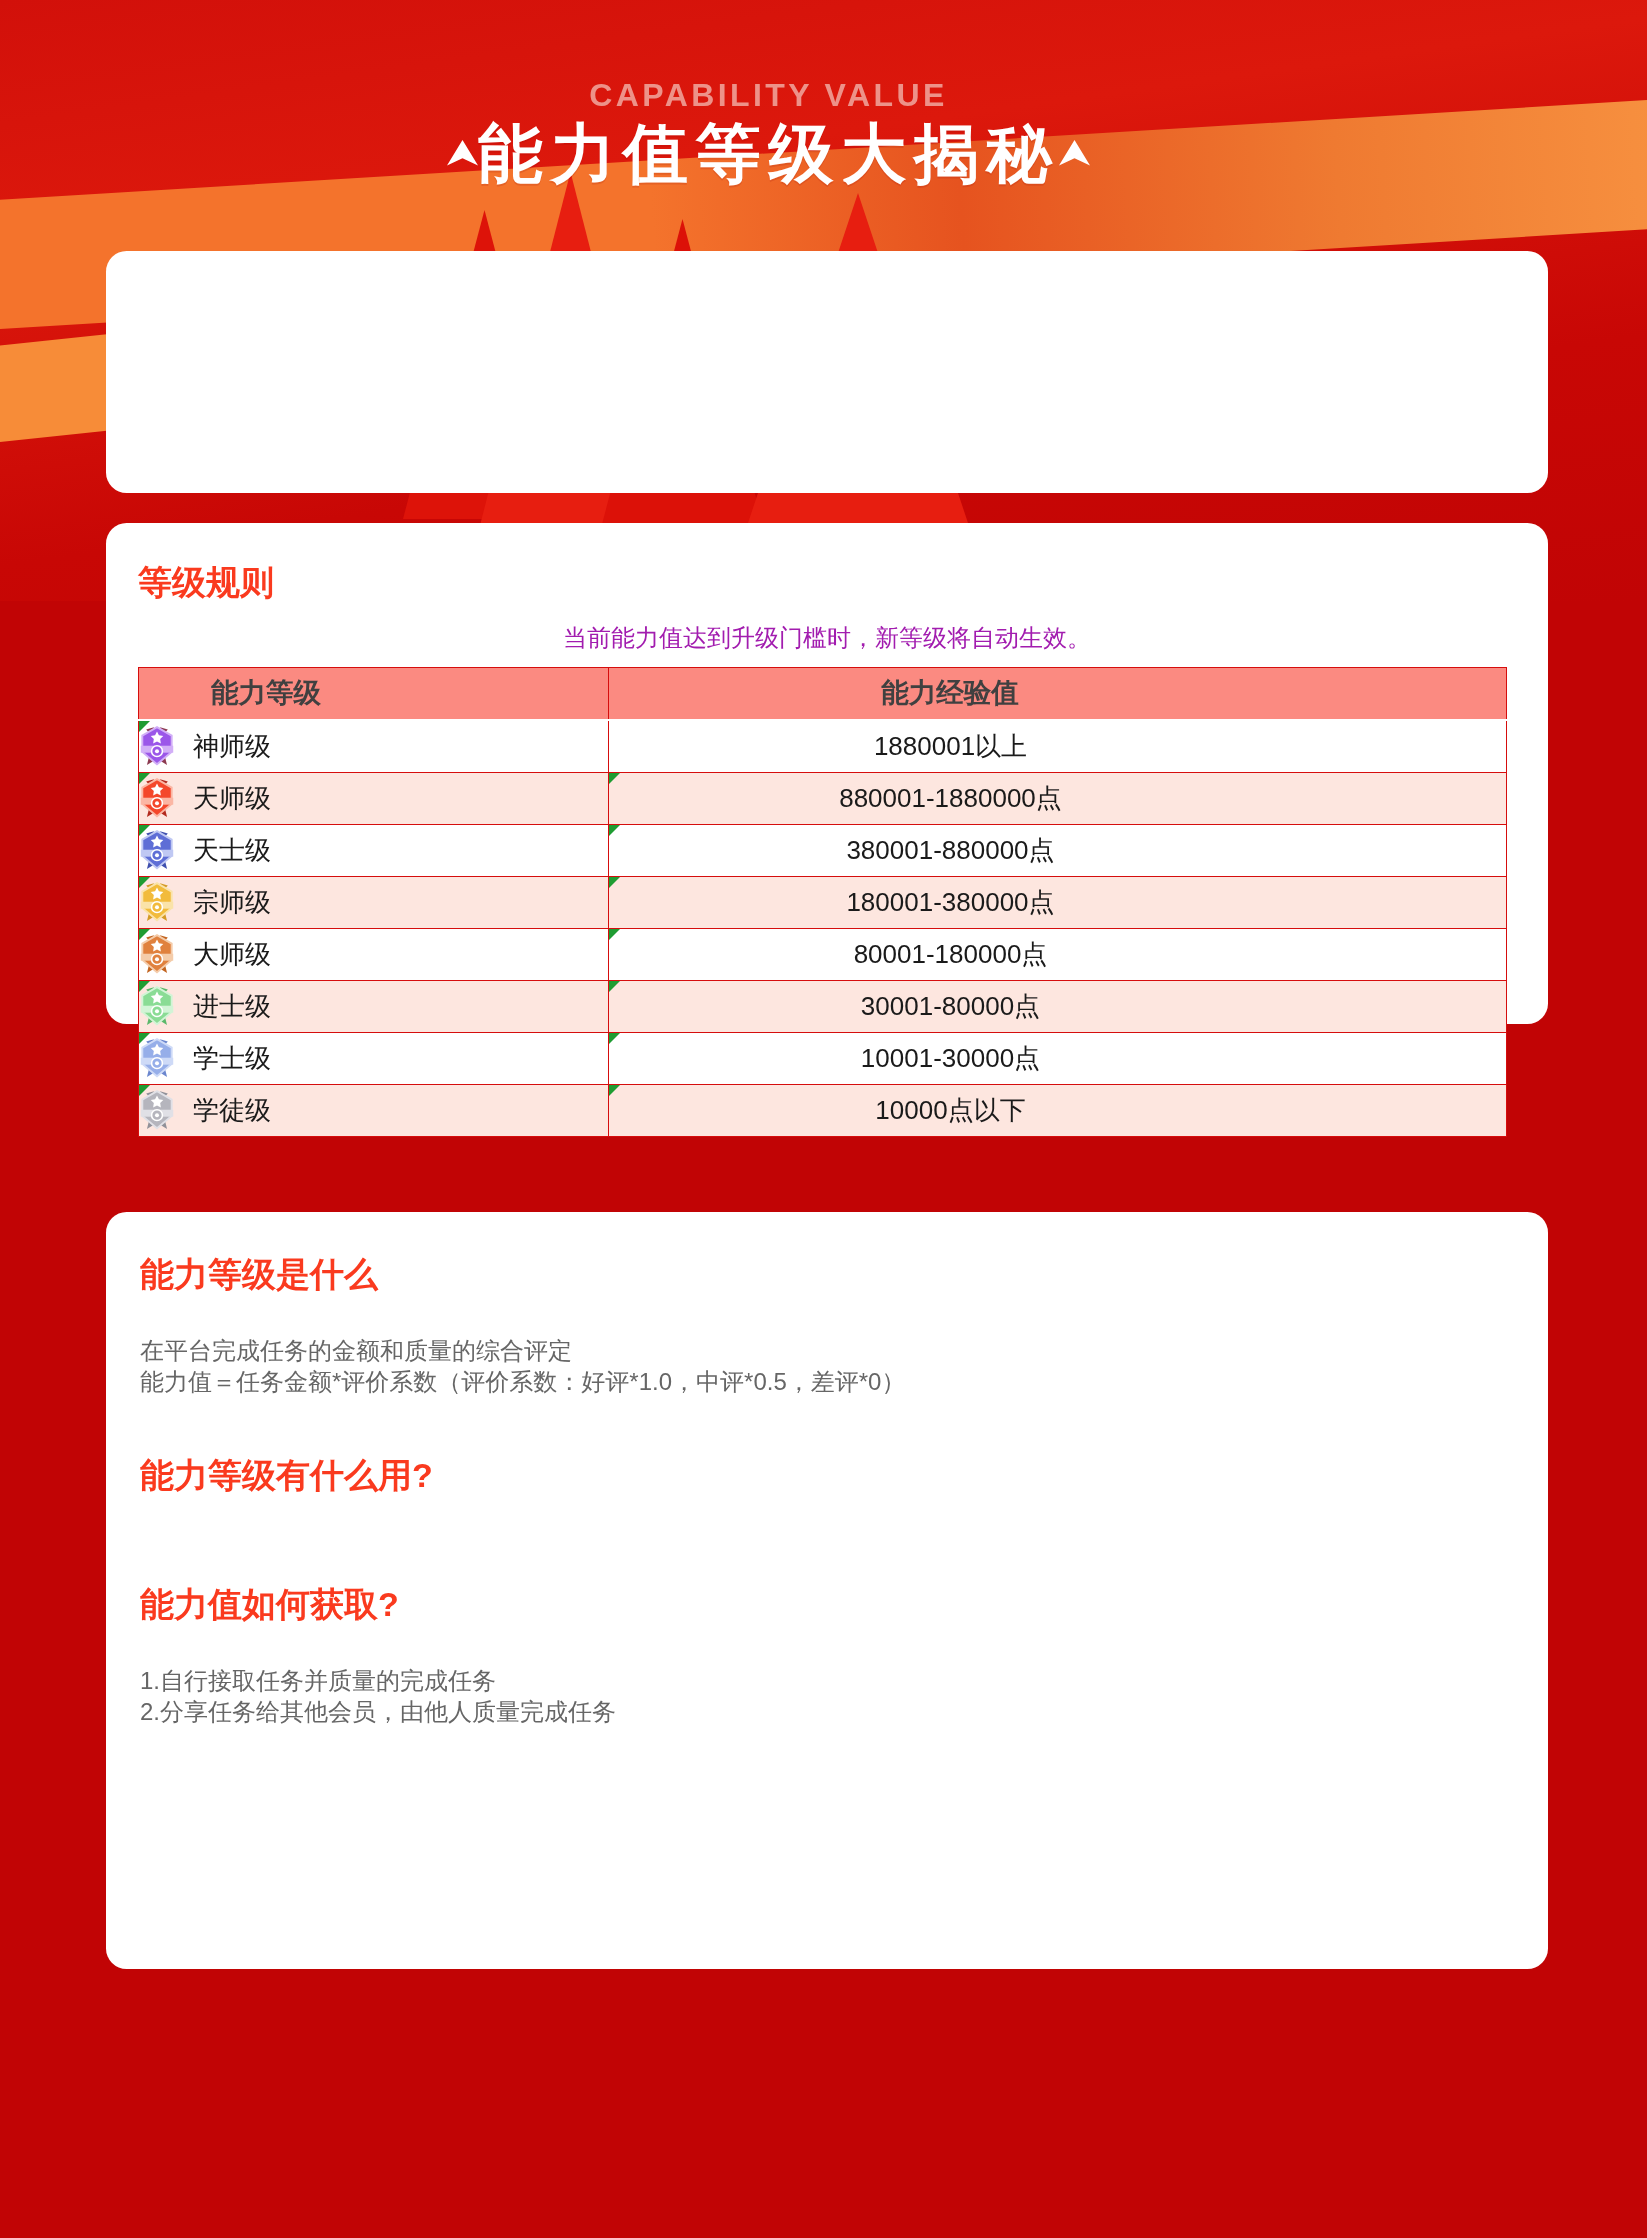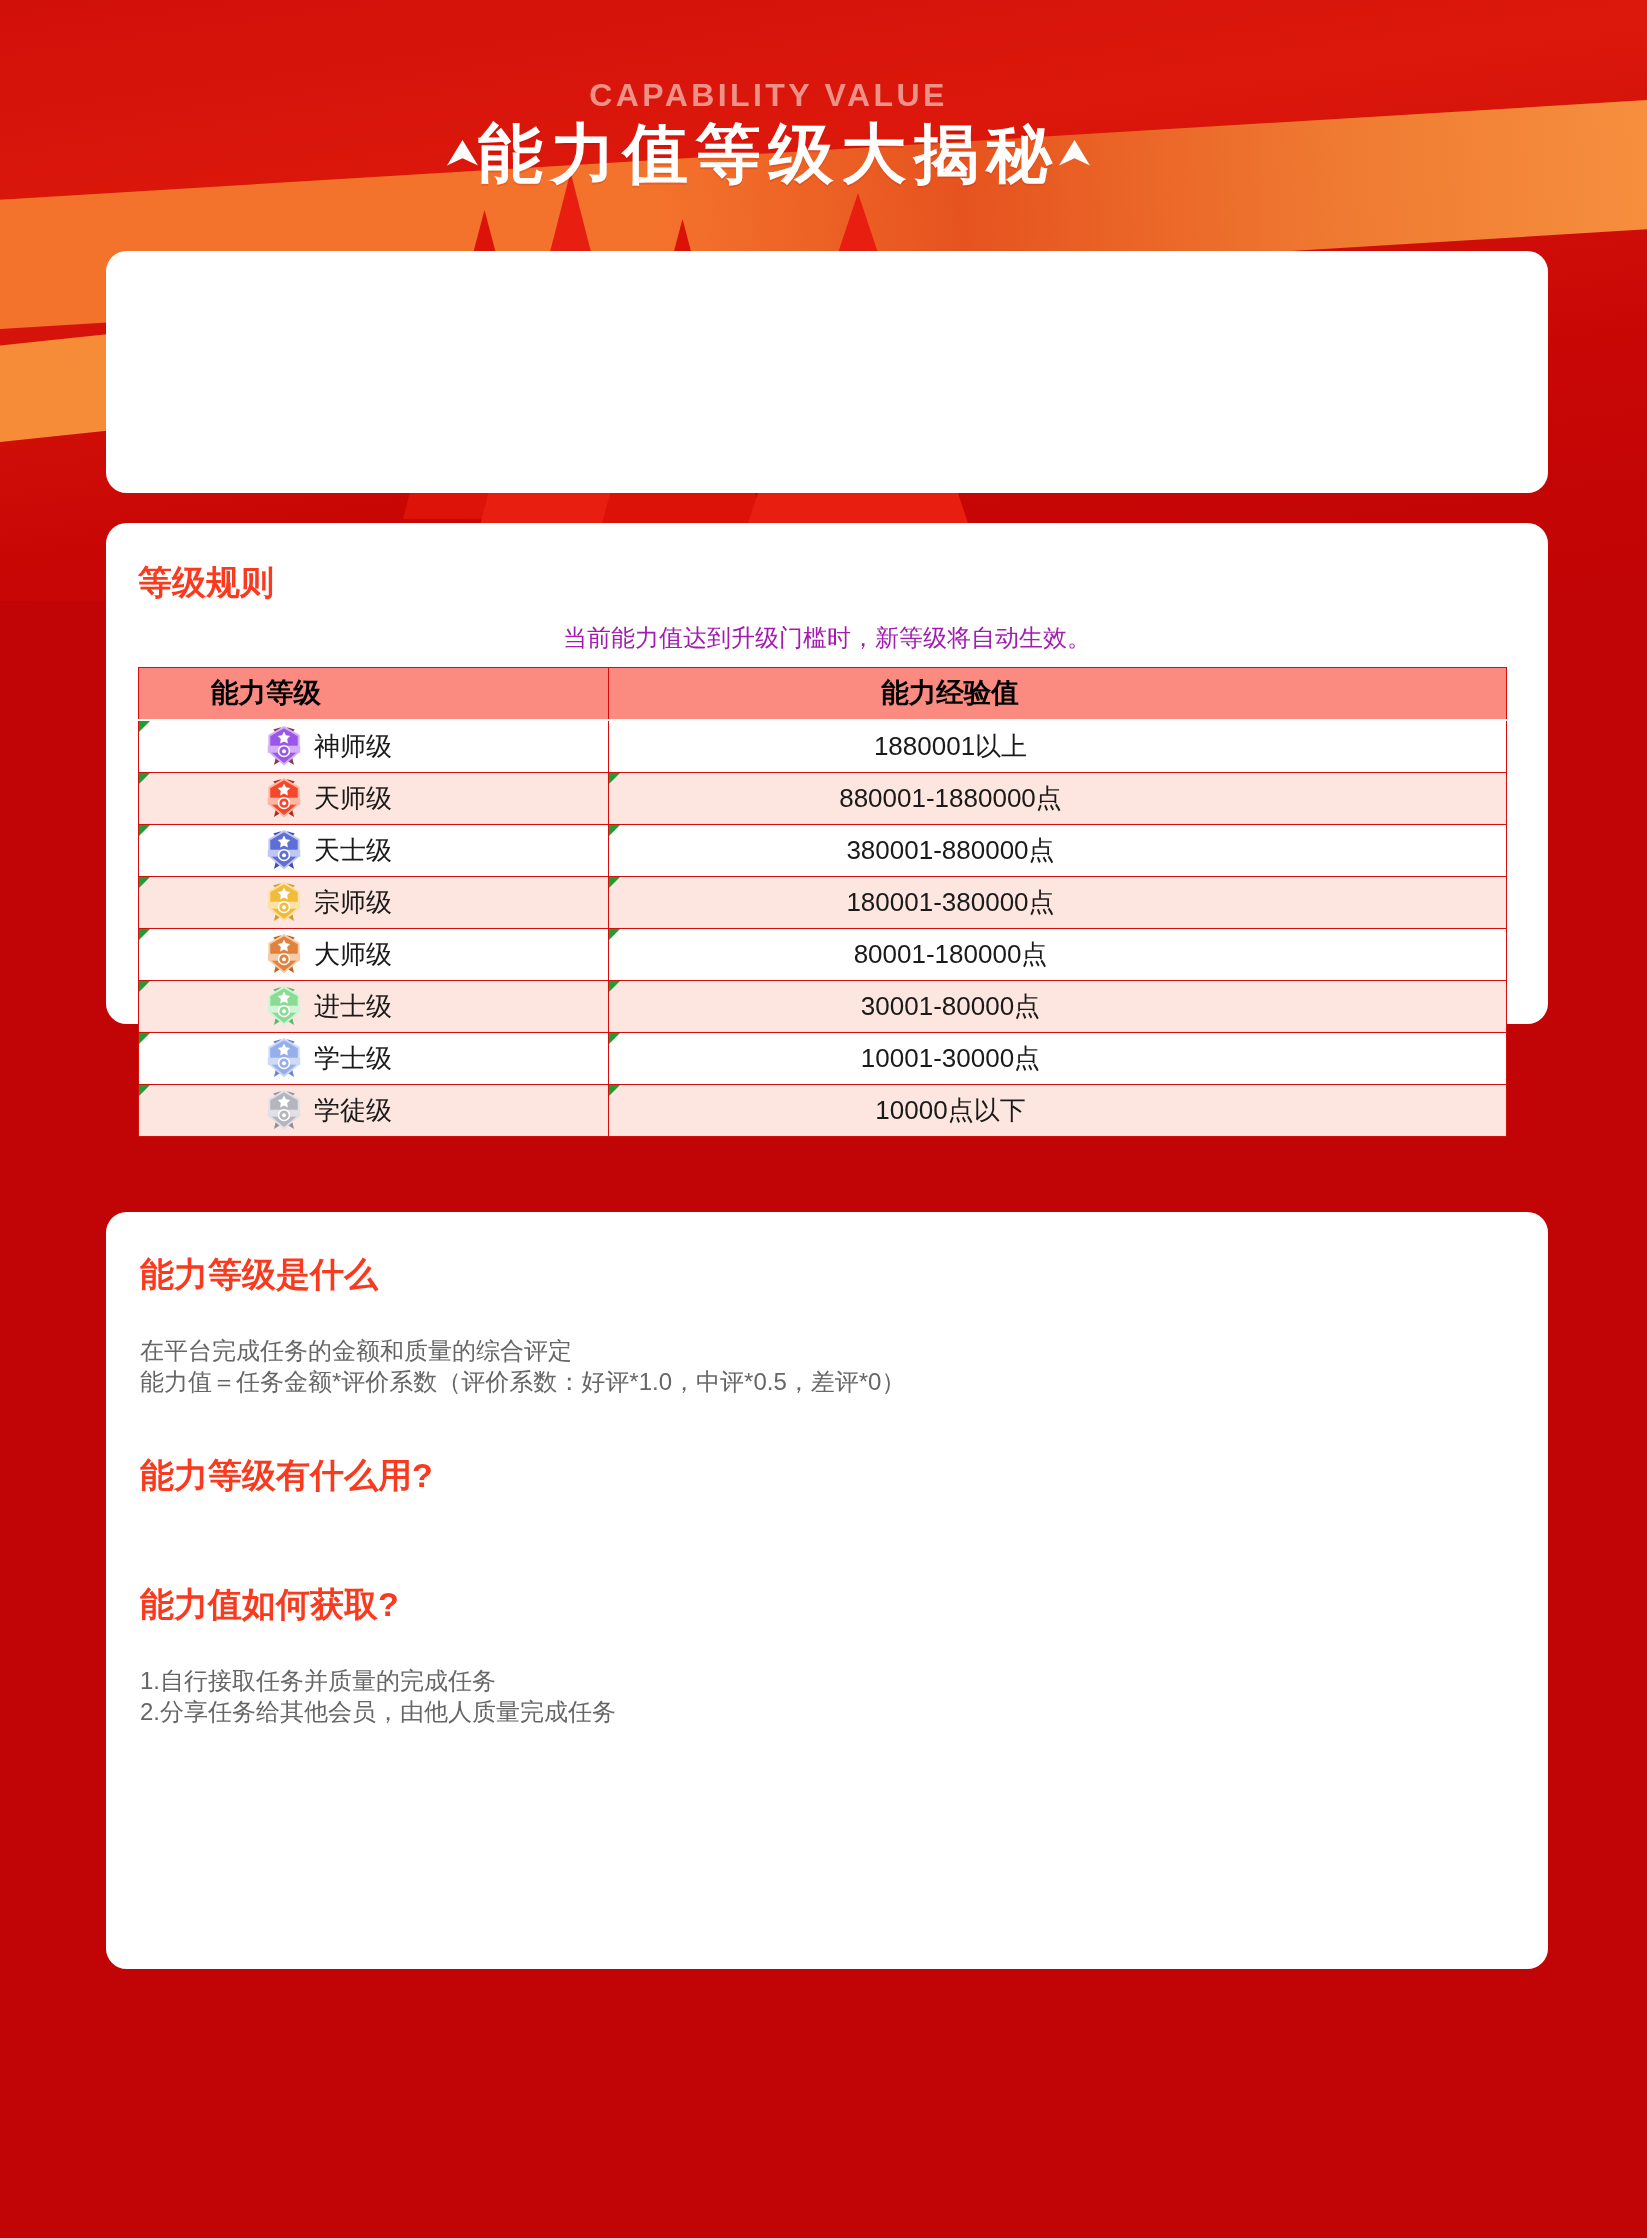--- a/index.html
+++ b/index.html
@@ -61,32 +61,32 @@
     margin:22px 0 0 0;color:#a21caf;font-size:24px;line-height:29px;text-align:center;
   }
   
   table.levels{
     border-collapse:collapse;margin-top:14.6px;width:1369px;table-layout:fixed;
     border:1.7px solid #D60D0D;
   }
   table.levels col.c-level{width:470px;}
   table.levels col.c-value{width:898px;}
   table.levels th{
-    background:#FB8A81;height:51px;font-size:27.5px;font-weight:700;color:#000000;
+    background:#FB8A81;height:51px;font-size:27.5px;font-weight:700;color:#404040;
     border-left:1.7px solid #D60D0D;border-right:1.7px solid #D60D0D;border-top:1.7px solid #D60D0D;
     border-bottom:2.6px solid #ffffff;
     text-align:center;padding:0 215px 0 0;
   }
   table.levels td{
     height:49px;border:1.7px solid #D60D0D;position:relative;
     font-size:26px;color:#1A1A1A;background:#ffffff;
   }
   table.levels tr:nth-child(even) td{background:#FDE6DF;}
   td.level-cell .cell-flex{
-    display:flex;align-items:center;justify-content:flex-end;gap:13px;
+    display:flex;align-items:center;justify-content:flex-start;gap:19px;
     padding-right:215px;
   }
   td.value-cell{text-align:center;padding-right:215px;}
   .corner-mark{
     position:absolute;top:0;left:0;width:0;height:0;
     border-top:11px solid #1F9C32;border-right:11px solid transparent;
   }
   
   .faq-section .faq-heading{margin:0;}
   .faq-section:nth-of-type(1) .faq-heading{padding-top:43px;}

